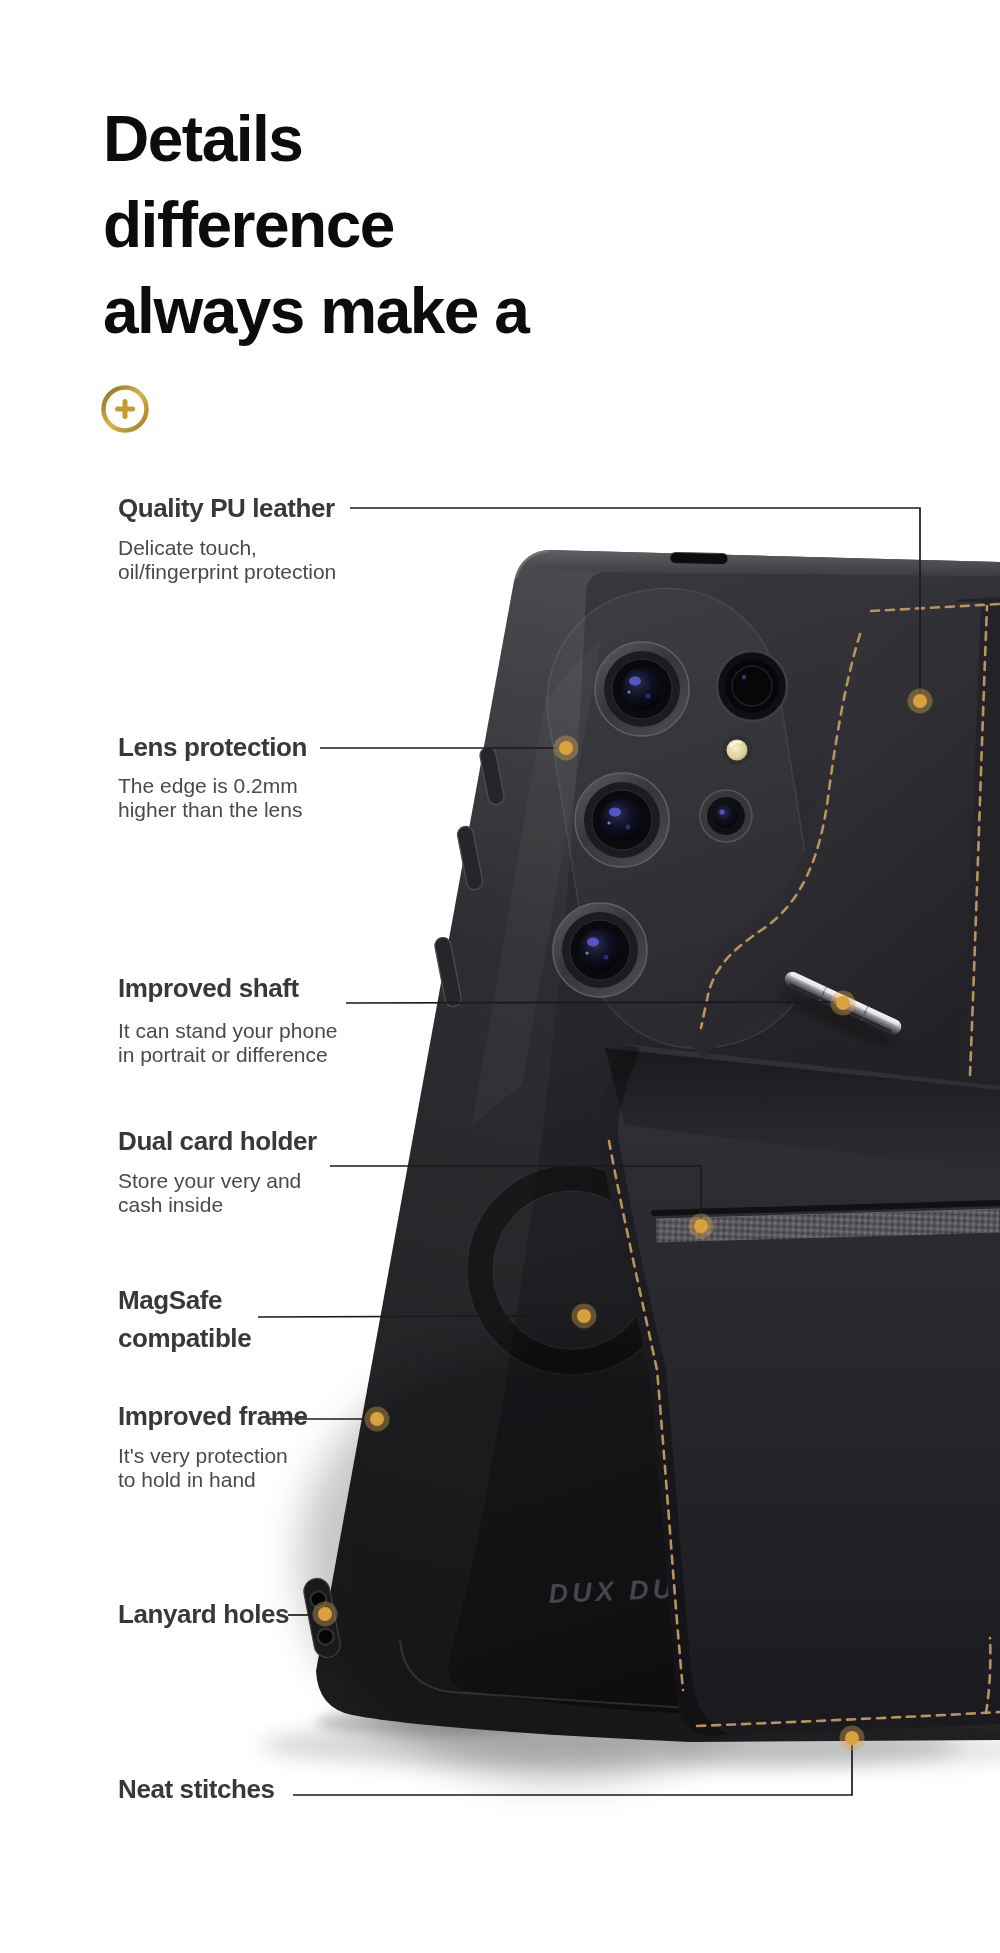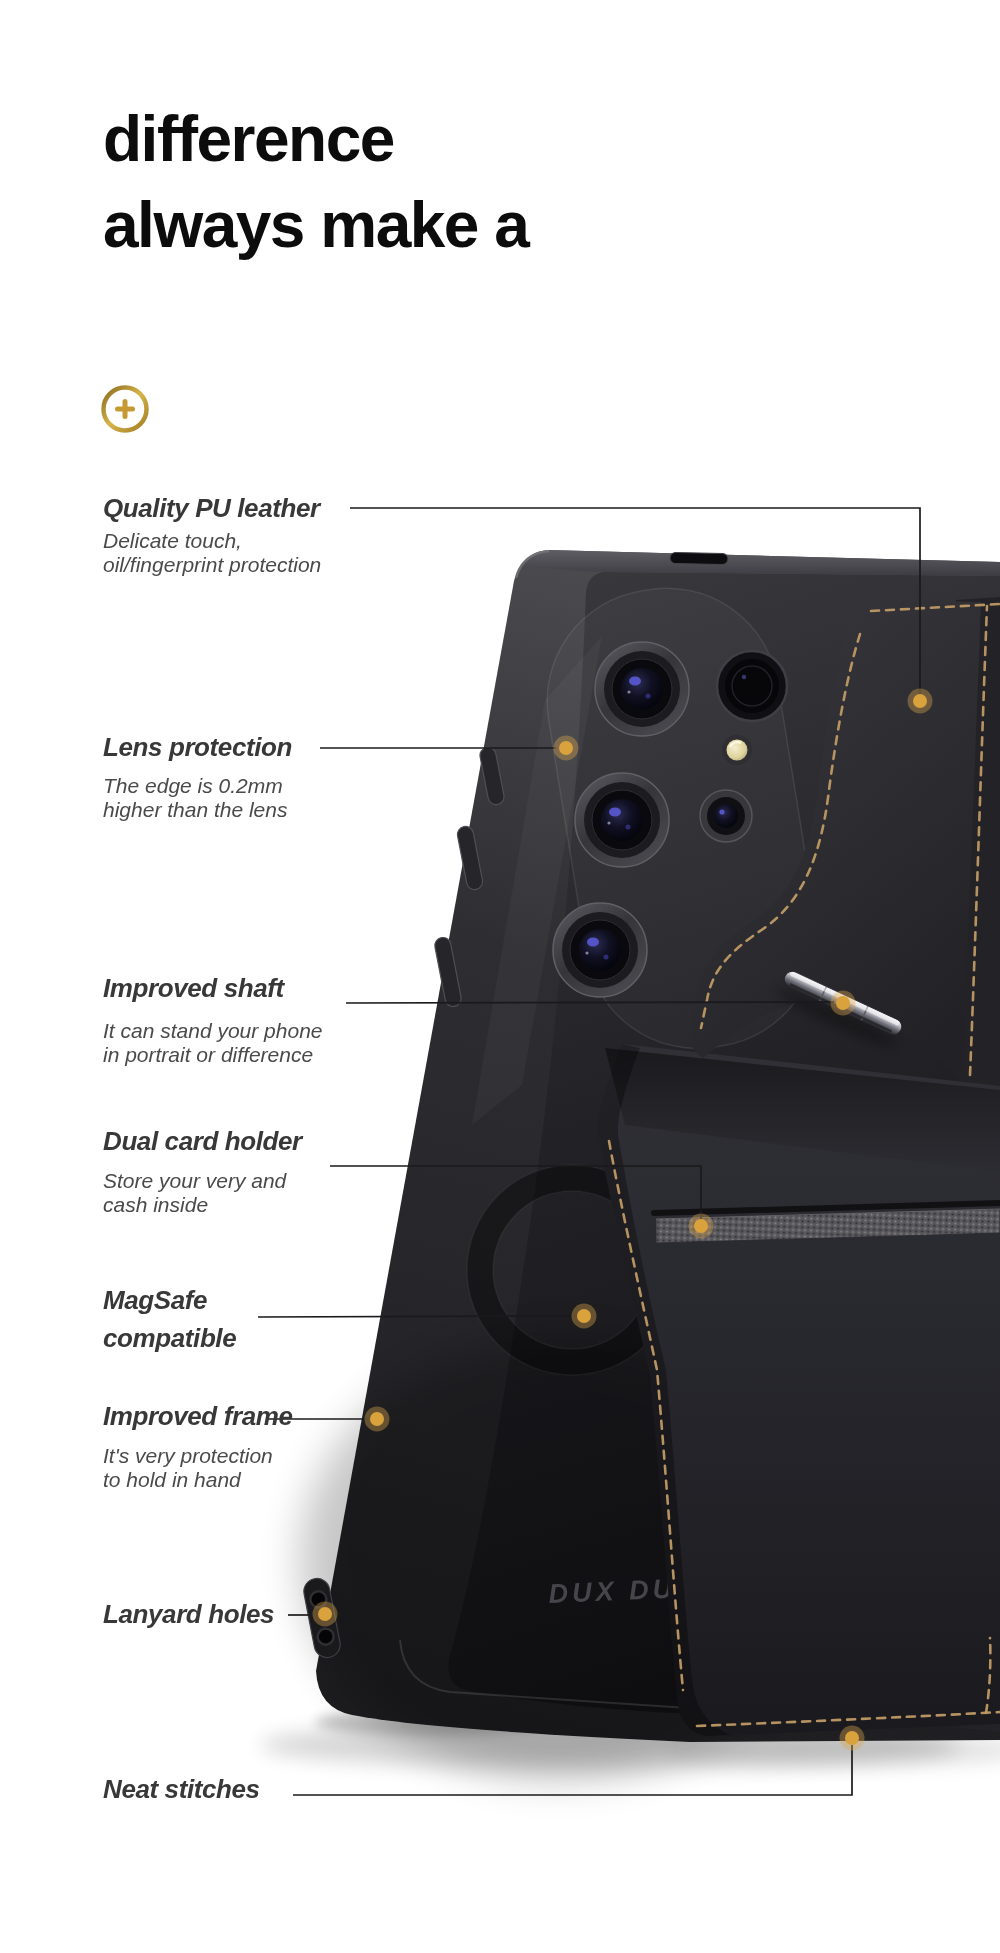--- a/index.html
+++ b/index.html
@@ -7,21 +7,21 @@
     width:1000px;height:1953px;position:relative;overflow:hidden;
     background:#ffffff;
     font-family:"Liberation Sans","DejaVu Sans",sans-serif;
   }
   .stage{position:absolute;inset:0;width:1000px;height:1953px;}
   .page-title{
     position:absolute;left:103px;top:96px;
     font-size:64px;line-height:86px;font-weight:700;
     letter-spacing:-1.5px;color:#0c0c0c;white-space:nowrap;
   }
-  .feature{position:absolute;left:103px;font-style:italic;}
+  .feature{position:absolute;left:118px;}
   .feature h3{
     margin:0;font-size:26px;line-height:30px;font-weight:700;
     letter-spacing:-0.4px;color:#383838;white-space:nowrap;
   }
   .feature .desc{
     margin:0;font-size:21px;line-height:24px;font-weight:400;
     color:#4a4a4a;white-space:nowrap;
   }
   .two-line h3{line-height:38px;}
   svg .stitch{fill:none;stroke:#bf9a64;stroke-width:2.6;stroke-linecap:round;stroke-dasharray:8 7;opacity:.95;}
@@ -275,27 +275,28 @@
         <circle cx="325" cy="1614" r="7" fill="#D9A23C"></circle>
       </g>
     <g>
         <circle cx="852" cy="1738" r="12.5" fill="#E0A94E" opacity="0.38"></circle>
         <circle cx="852" cy="1738" r="7" fill="#D9A23C"></circle>
       </g>
   </g>
 </svg>
 
 <div class="page-title">
+  <div>Details</div>
   <div>difference</div>
   <div>always make a</div>
 </div>
 
 <div class="feature" style="top:493px;">
   <h3>Quality PU leather</h3>
-  <p class="desc" style="margin-top:6px;">Delicate touch,</p>
+  <p class="desc" style="margin-top:13px;">Delicate touch,</p>
   <p class="desc">oil/fingerprint protection</p>
 </div>
 
 <div class="feature" style="top:732px;">
   <h3>Lens protection</h3>
   <p class="desc" style="margin-top:12px;">The edge is 0.2mm</p>
   <p class="desc">higher than the lens</p>
 </div>
 
 <div class="feature" style="top:961px;margin-top:12px;">

